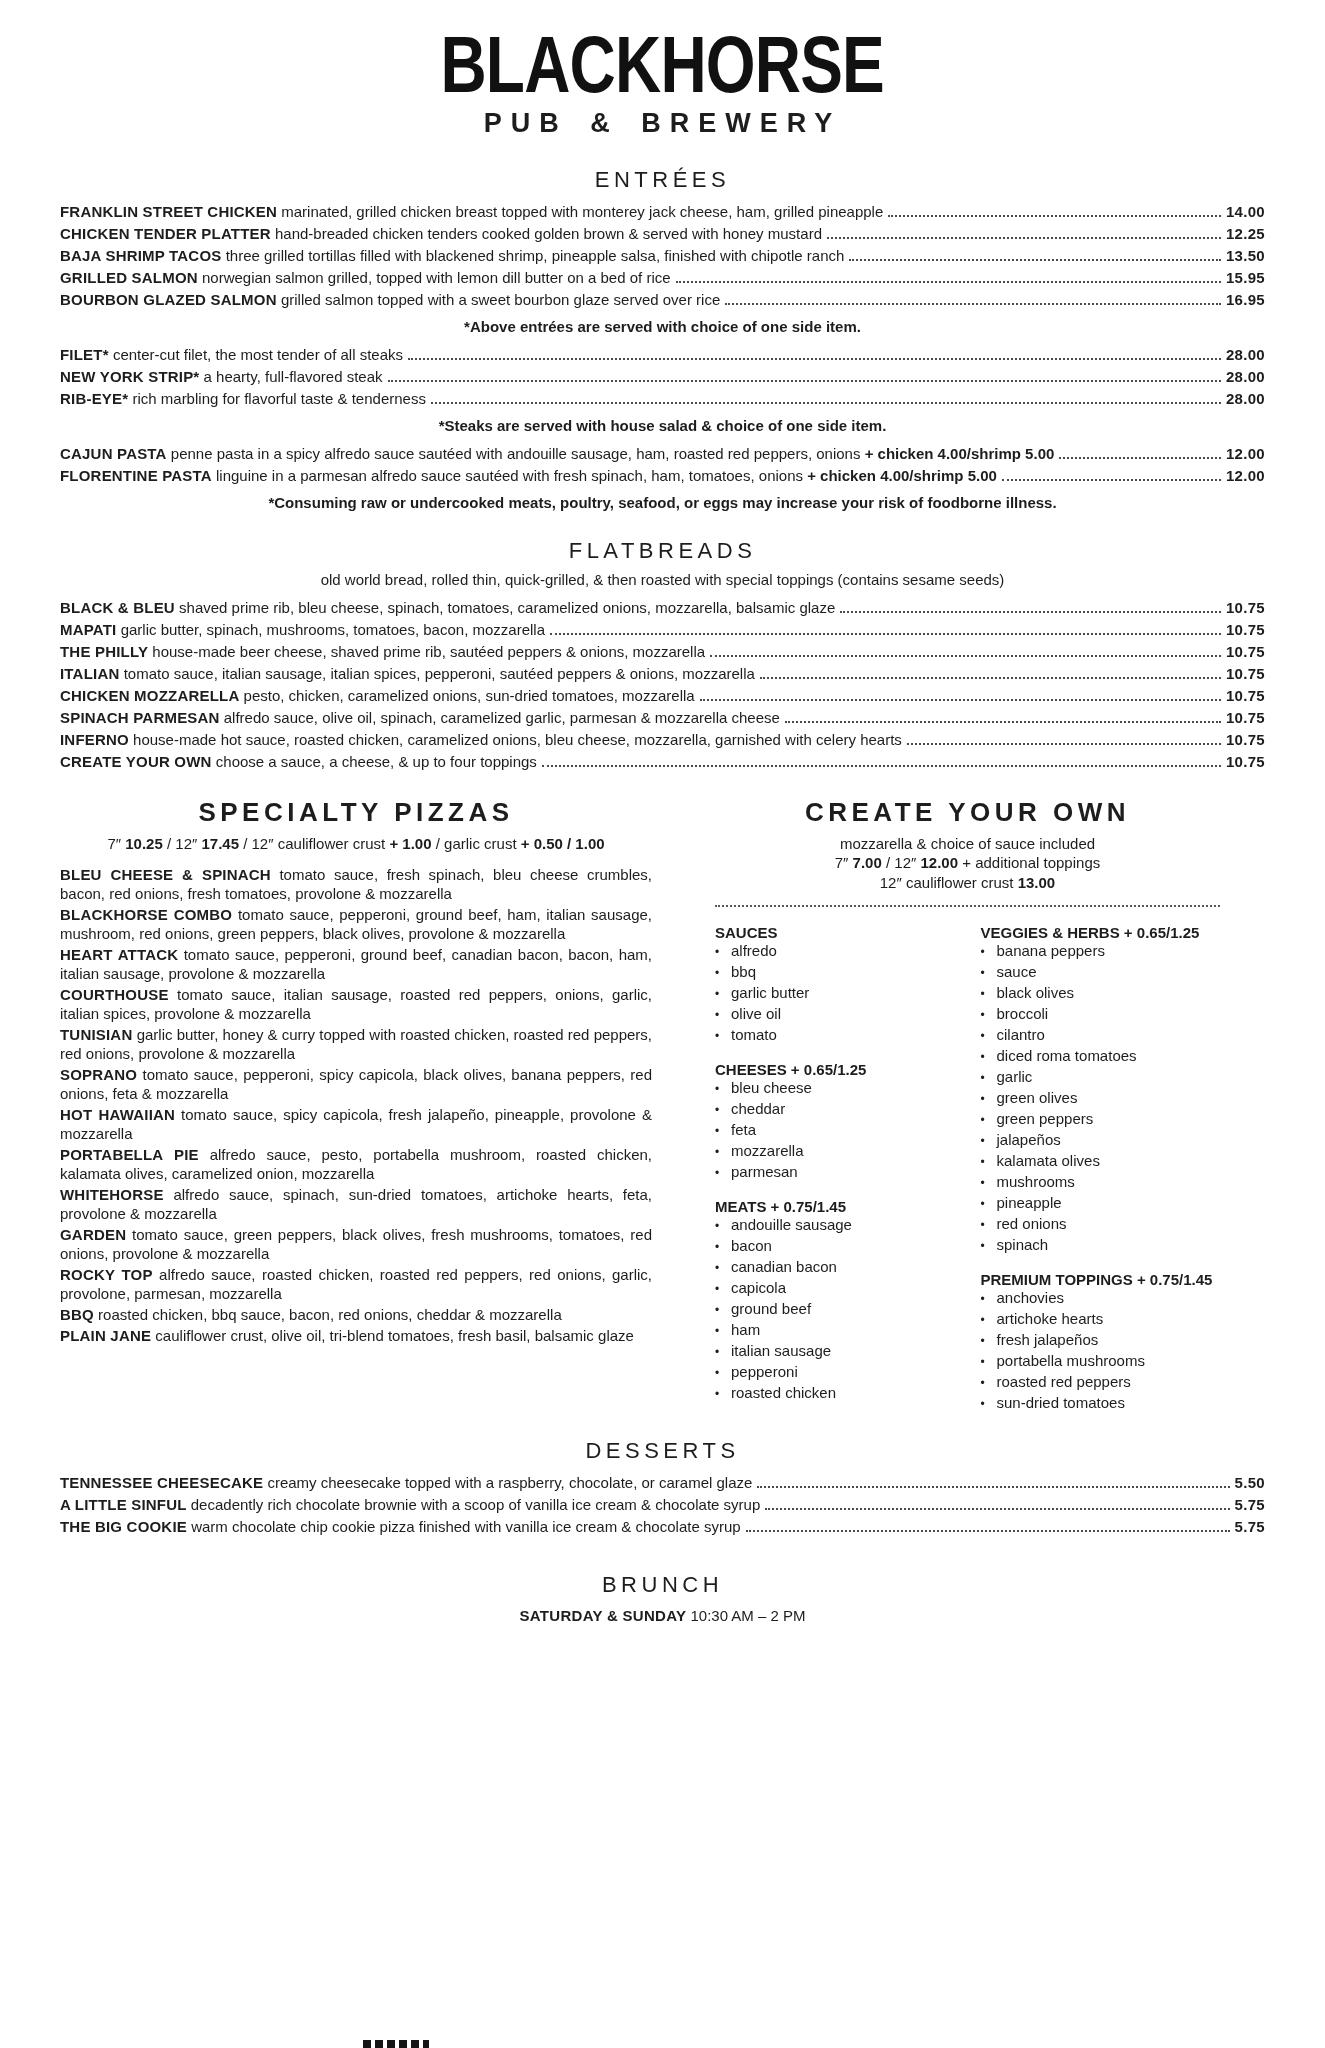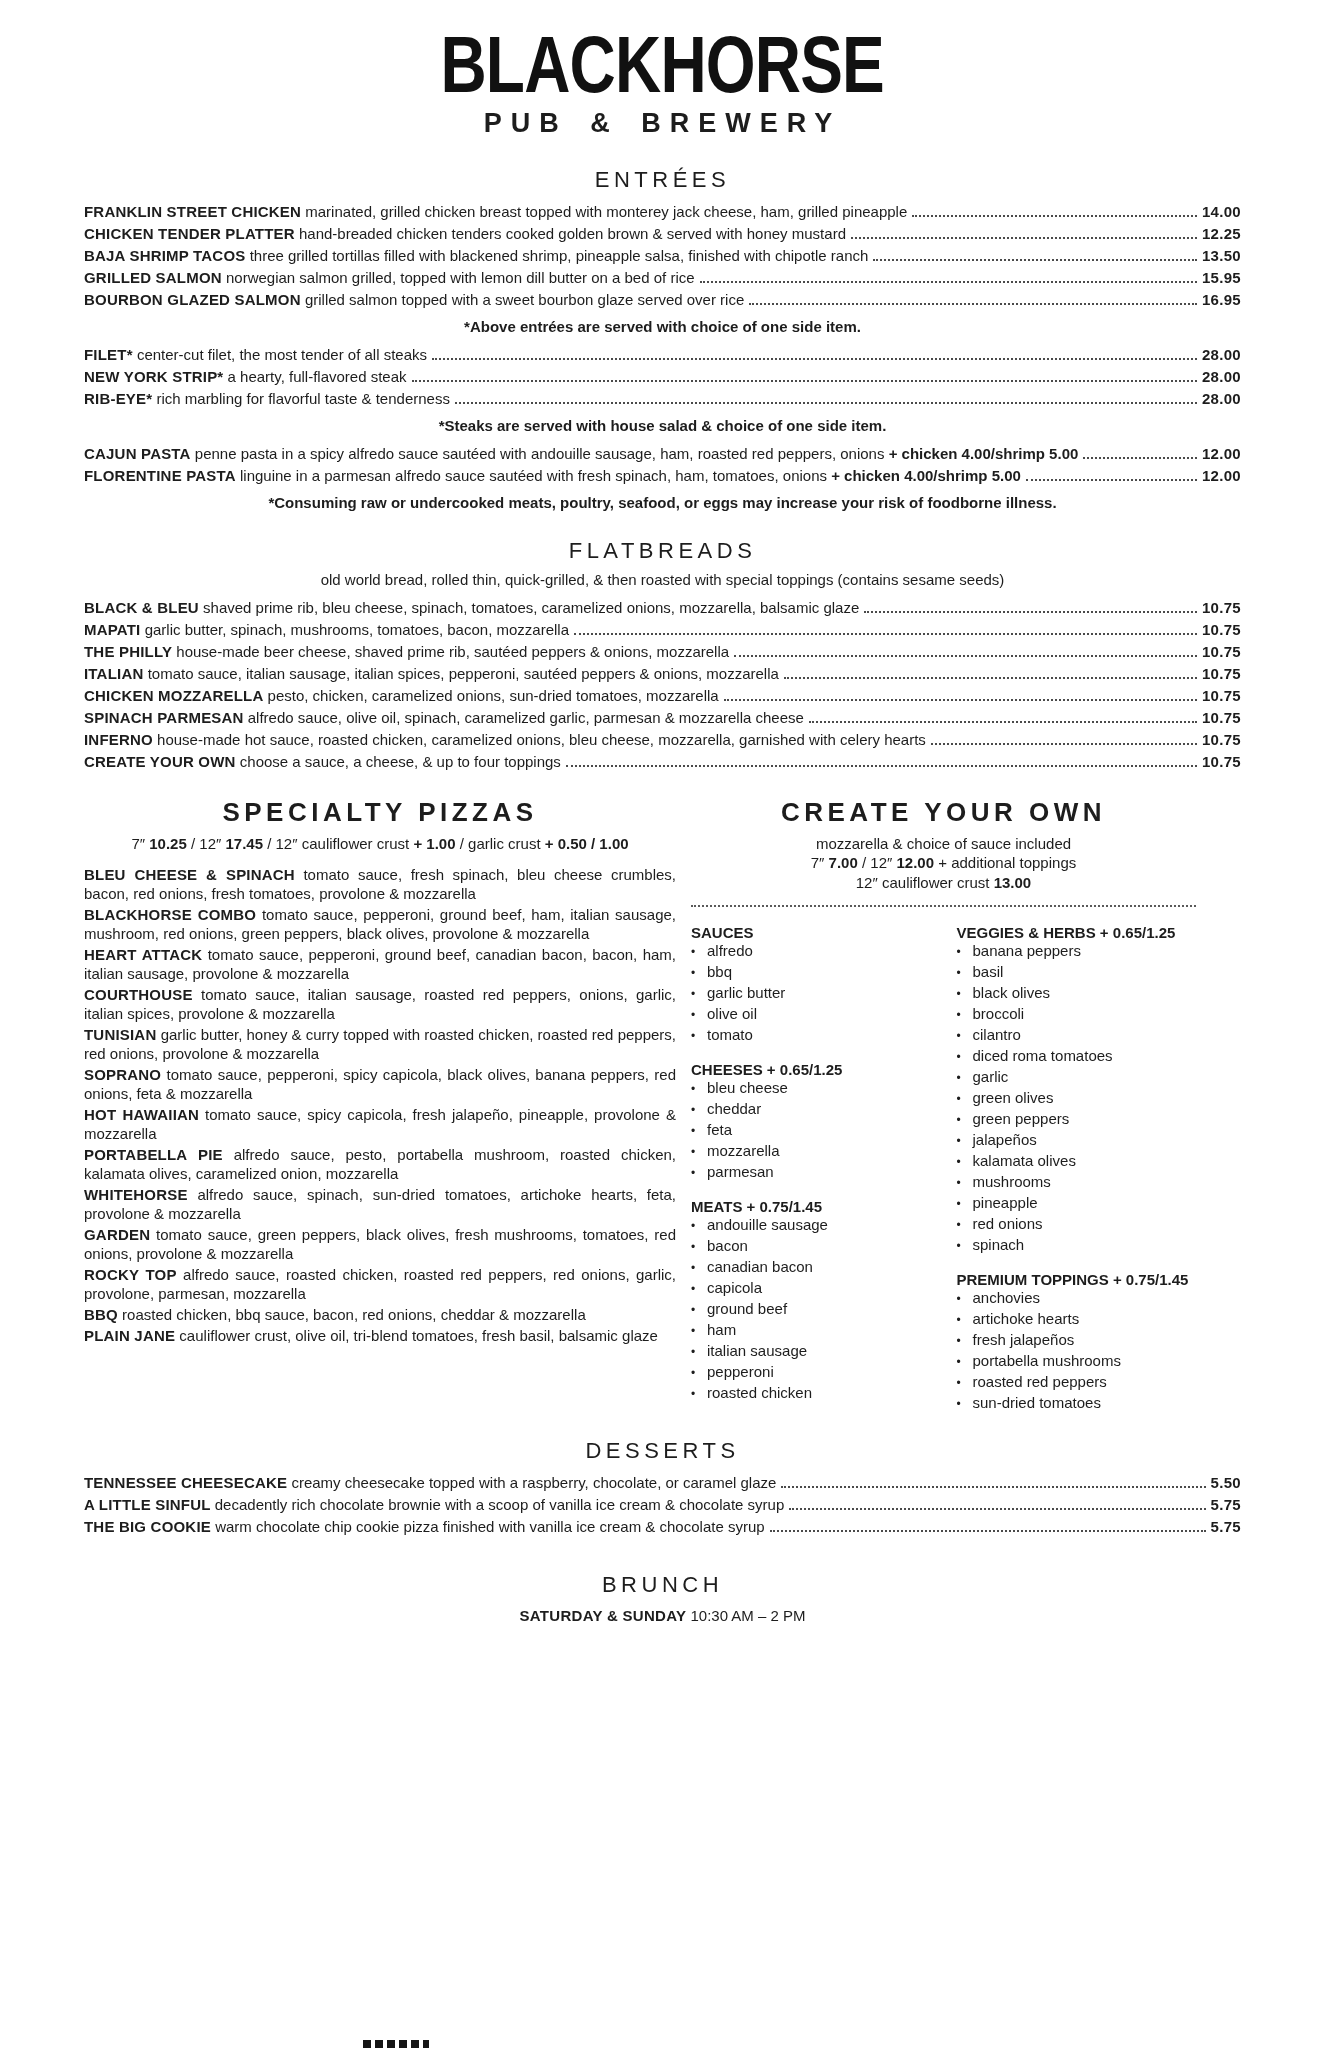--- a/index.html
+++ b/index.html
@@ -3,21 +3,21 @@
 <meta charset="utf-8">
 <title>Blackhorse Pub &amp; Brewery Menu</title>
 <style>
   * { margin:0; padding:0; box-sizing:border-box; }
   html,body { width:1325px; }
   body {
     height:2048px; background:#ffffff; color:#1d1d1d;
     font-family:"Liberation Sans", sans-serif; font-size:15px;
     position:relative; overflow:hidden;
   }
-  .page { padding:34px 84px 0; }
+  .page { padding:34px 60px 0; }
 
   
   .brand { text-align:center; }
   .brand-name {
     display:inline-block; font-size:80px; font-weight:700; line-height:62px;
     letter-spacing:-1px; transform:scaleX(.8); transform-origin:center;
     color:#111;
   }
   .brand-tagline { margin-top:12px; font-size:27px; font-weight:700; letter-spacing:9px; word-spacing:6px; }
 
@@ -413,21 +413,21 @@
             <h4 class="group-header">VEGGIES &amp; HERBS + 0.65/1.25</h4>
             <div class="topping-list">
 
                 <div class="topping">
                   <span class="bullet"></span>
                   <span class="topping-label">banana peppers</span>
                 </div>
 
                 <div class="topping">
                   <span class="bullet"></span>
-                  <span class="topping-label">basil</span>
+                  <span class="topping-label">sauce</span>
                 </div>
 
                 <div class="topping">
                   <span class="bullet"></span>
                   <span class="topping-label">black olives</span>
                 </div>
 
                 <div class="topping">
                   <span class="bullet"></span>
                   <span class="topping-label">broccoli</span>

